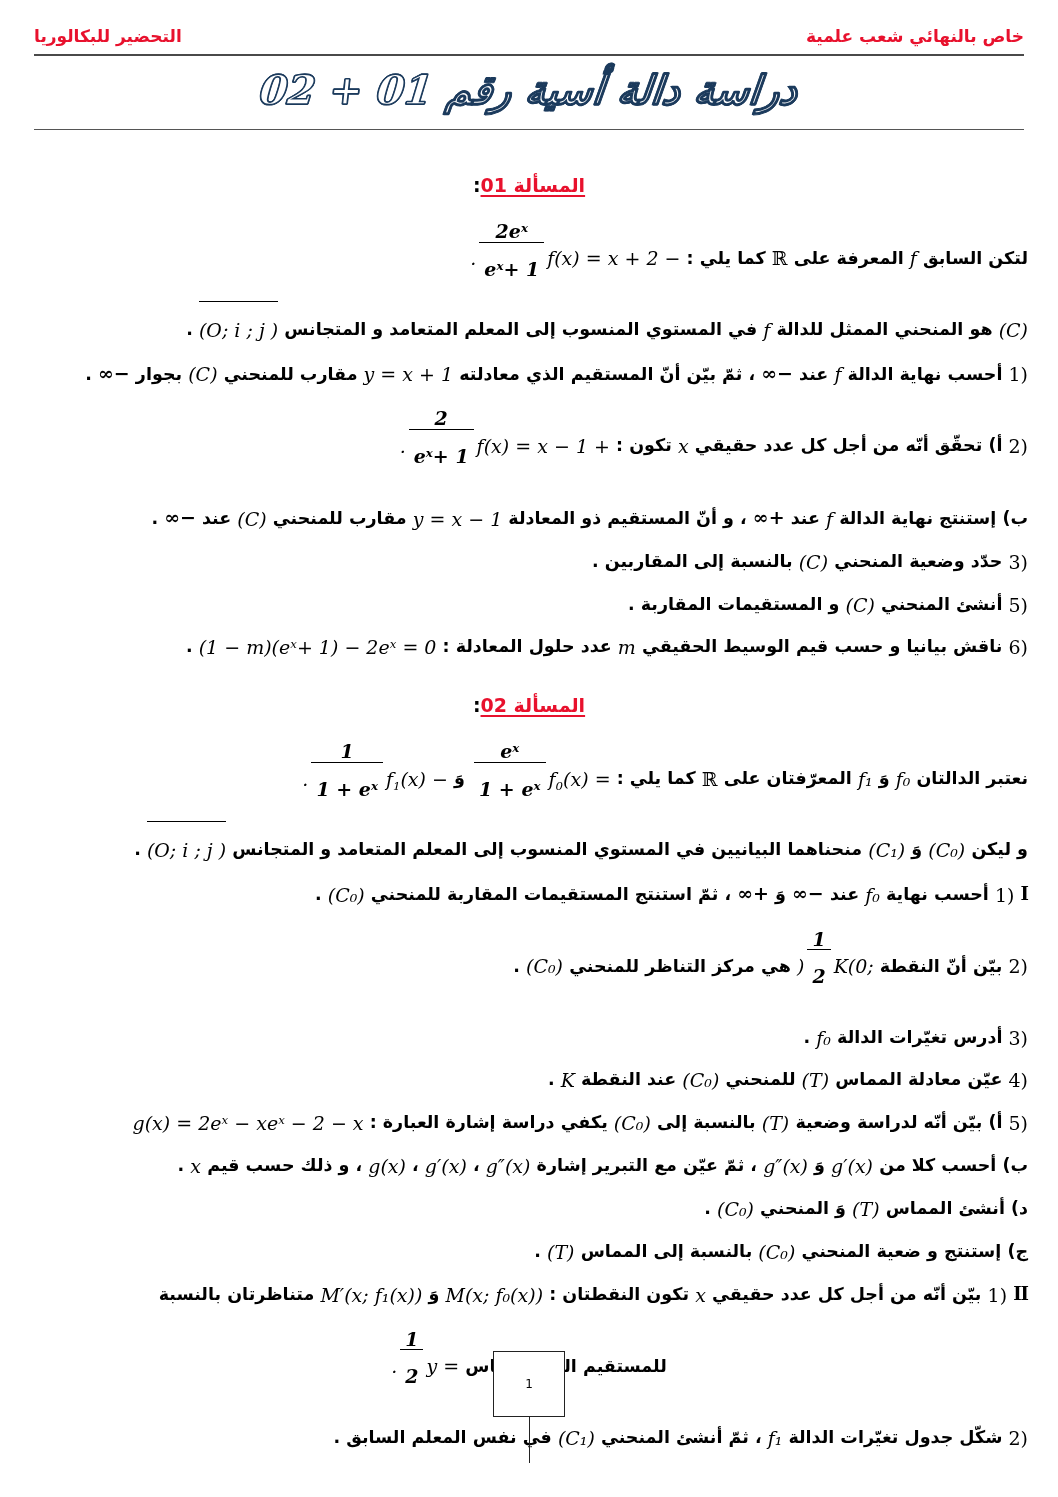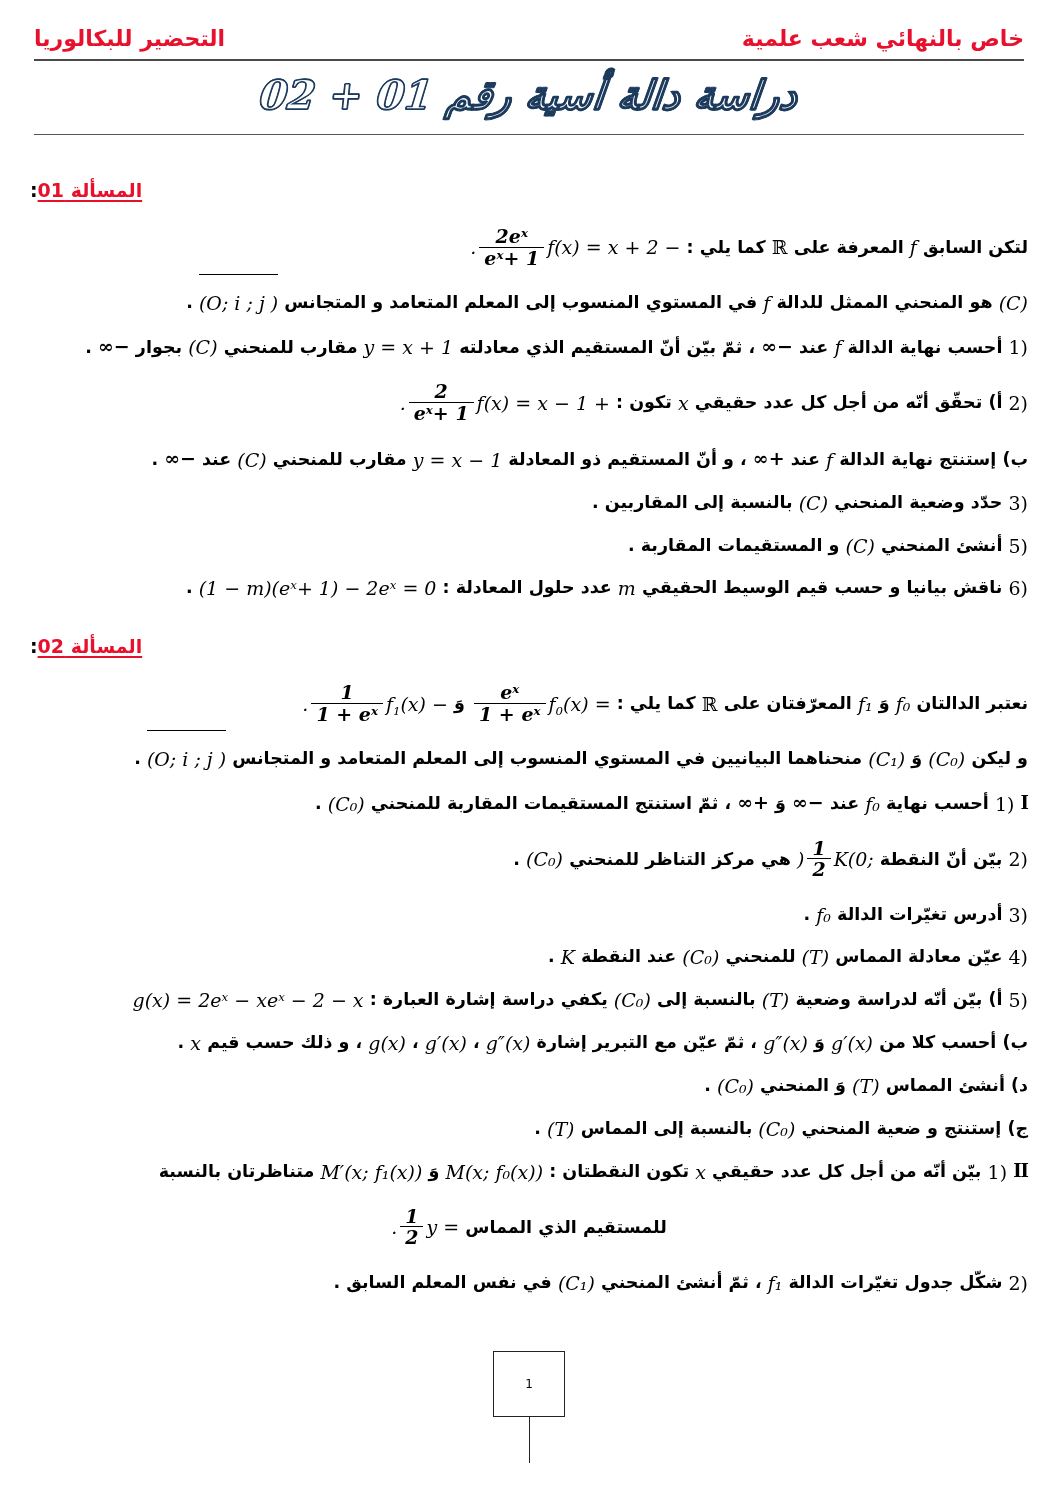--- a/index.html
+++ b/index.html
@@ -23,21 +23,21 @@
   .hdr{
     display:flex;
     justify-content:space-between;
     align-items:flex-end;
     padding:26px 34px 4px 34px;
     direction:rtl;
   }
   .hdr-txt{
     color:#e8112d;
     font-weight:bold;
-    font-size:22px;
+    font-size:17px;
     letter-spacing:.5px;
     white-space:nowrap;
   }
   .rule{
     height:0;
     border-top:2px solid #4a4a4a;
     margin:4px 34px 0 34px;
   }
   .rule.thin{border-top:1.6px solid #555;}
   .title-band{
@@ -60,21 +60,21 @@
     direction:rtl;
   }
 
   
   .content{
     padding:18px 30px 0 30px;
     direction:rtl;
   }
   .sect-head{
     margin:26px 0 14px 0;
-    text-align:left;
+    text-align:center;
     font-size:19px;
     font-weight:bold;
     color:#000;
   }
   .sect-head .lbl{
     color:#e8112d;
     text-decoration:underline;
     text-decoration-thickness:2px;
     text-underline-offset:3px;
     font-weight:bold;
@@ -113,21 +113,21 @@
     direction:ltr;
     font-family:"DejaVu Serif","Liberation Serif",serif;
     font-style:italic;
     font-size:19px;
     line-height:1.08;
     margin:12px 3px;
     position:relative;
     top:-1px;
   }
   .frac .num{display:block;padding:0 5px;}
-  .frac .den{display:block;padding:0 5px;border-top:1.3px solid #000;}
+  .frac .den{display:block;padding:16px 5px;border-top:1.3px solid #000;}
   .frac sup{font-size:.62em;vertical-align:.5em;}
   .inf{font-family:"DejaVu Serif",serif;font-style:normal;font-size:19px;}
   .vecmk{
     display:inline-block;
     position:relative;
     direction:ltr;
   }
   .vecmk .bar{
     position:absolute;
     top:-9px;left:0;right:0;

